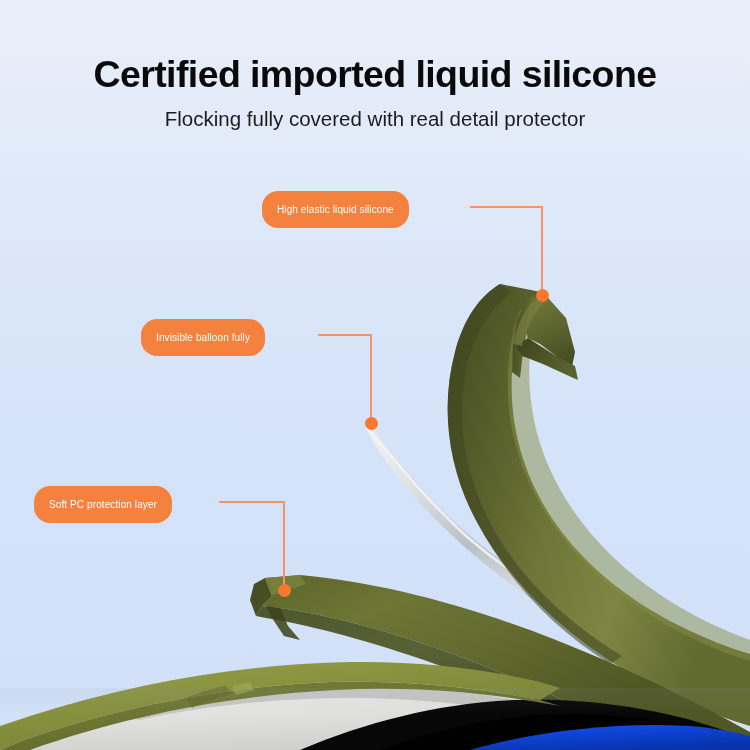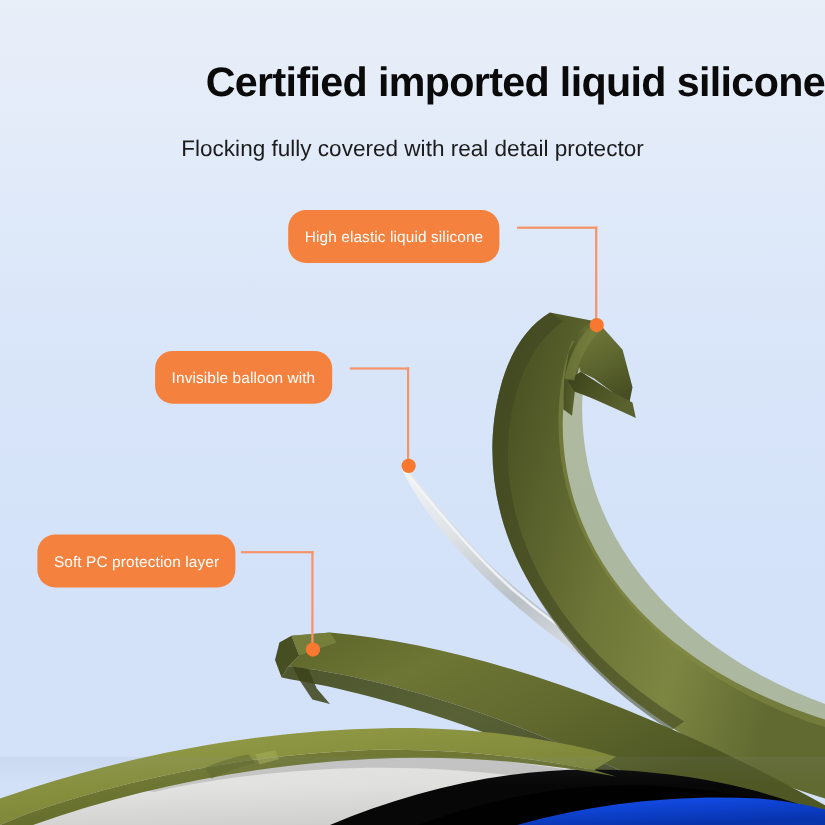--- a/index.html
+++ b/index.html
@@ -40,24 +40,23 @@
   }
   #title {
     margin: 0;
     padding-top: 54px;
     font-size: 37.5px;
     font-weight: bold;
     line-height: 1.08;
     letter-spacing: -0.6px;
     color: #0a0a0a;
     white-space: nowrap;
-    text-align: right;
   }
   #subtitle {
-    margin: 17px;
+    margin: 0;
     padding-top: 13px;
     font-size: 20.5px;
     font-weight: normal;
     line-height: 1.1;
     color: #1c1c1c;
     white-space: nowrap;
   }
 
   
   #art {
@@ -73,26 +72,26 @@
   .callout {
     position: absolute;
     z-index: 50;
   }
   .pill {
     position: absolute;
     display: flex;
     align-items: center;
     justify-content: center;
     box-sizing: border-box;
-    height: 48px;
+    height: 37px;
     padding: 0 15px;
     border-radius: 16px;
     background: #f5813f;
     color: #ffffff;
-    font-size: 14px;
+    font-size: 10px;
     line-height: 1;
     white-space: nowrap;
     letter-spacing: 0.1px;
   }
   .conn {
     position: absolute;
     background: #f49468;
   }
   .conn-h { height: 1.6px; }
   .conn-v { width: 1.6px; }
@@ -317,21 +316,21 @@
   </div>
 
   <div class="callout">
     <div class="pill" style="left:262px; top:191px;">High elastic liquid silicone</div>
     <div class="conn conn-h" style="left:470px; top:206px; width:73px;"></div>
     <div class="conn conn-v" style="left:541px; top:206px; height:90px;"></div>
     <div class="dot" style="left:542px; top:295px;"></div>
   </div>
 
   <div class="callout">
-    <div class="pill" style="left:141px; top:319px;">Invisible balloon with</div>
+    <div class="pill" style="left:141px; top:319px;">Invisible balloon fully</div>
     <div class="conn conn-h" style="left:318px; top:334px; width:54px;"></div>
     <div class="conn conn-v" style="left:370px; top:334px; height:90px;"></div>
     <div class="dot" style="left:371px; top:423px;"></div>
   </div>
 
   <div class="callout">
     <div class="pill" style="left:34px; top:486px;">Soft PC protection layer</div>
     <div class="conn conn-h" style="left:219px; top:501px; width:66px;"></div>
     <div class="conn conn-v" style="left:283px; top:501px; height:90px;"></div>
     <div class="dot" style="left:284px; top:590px;"></div>

